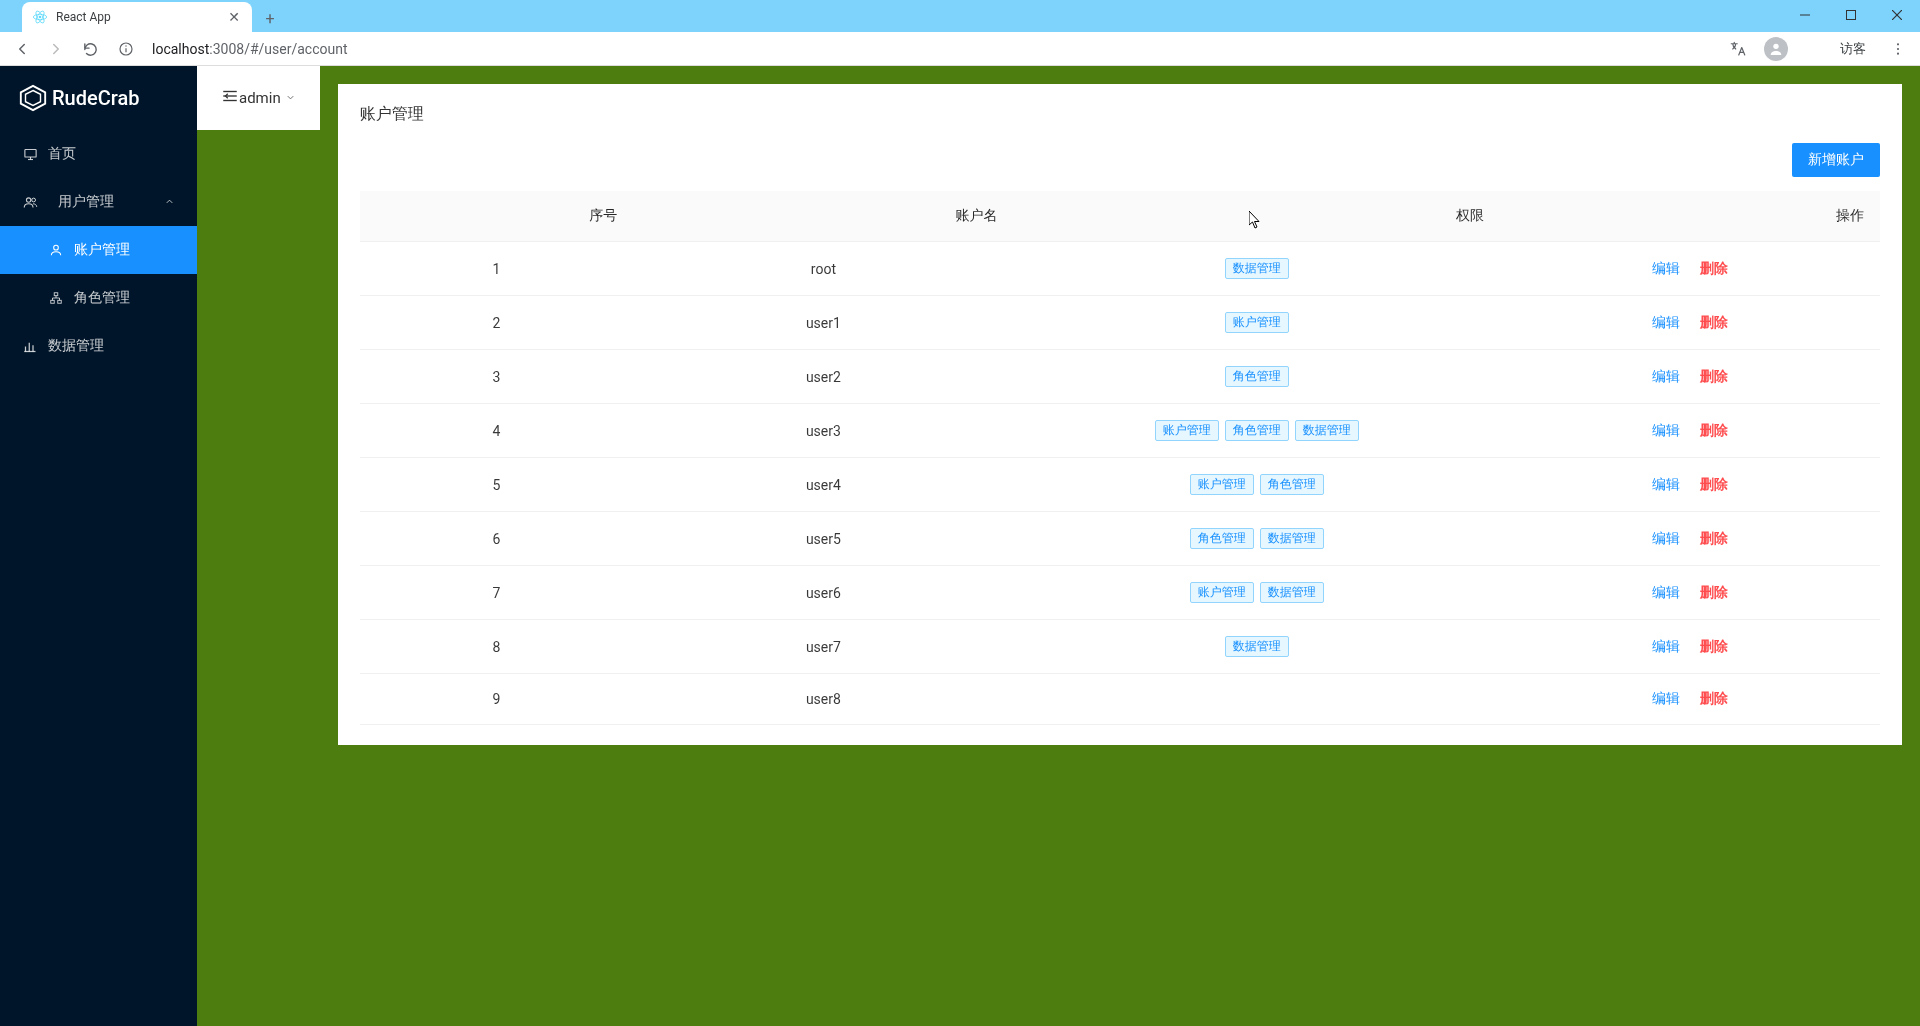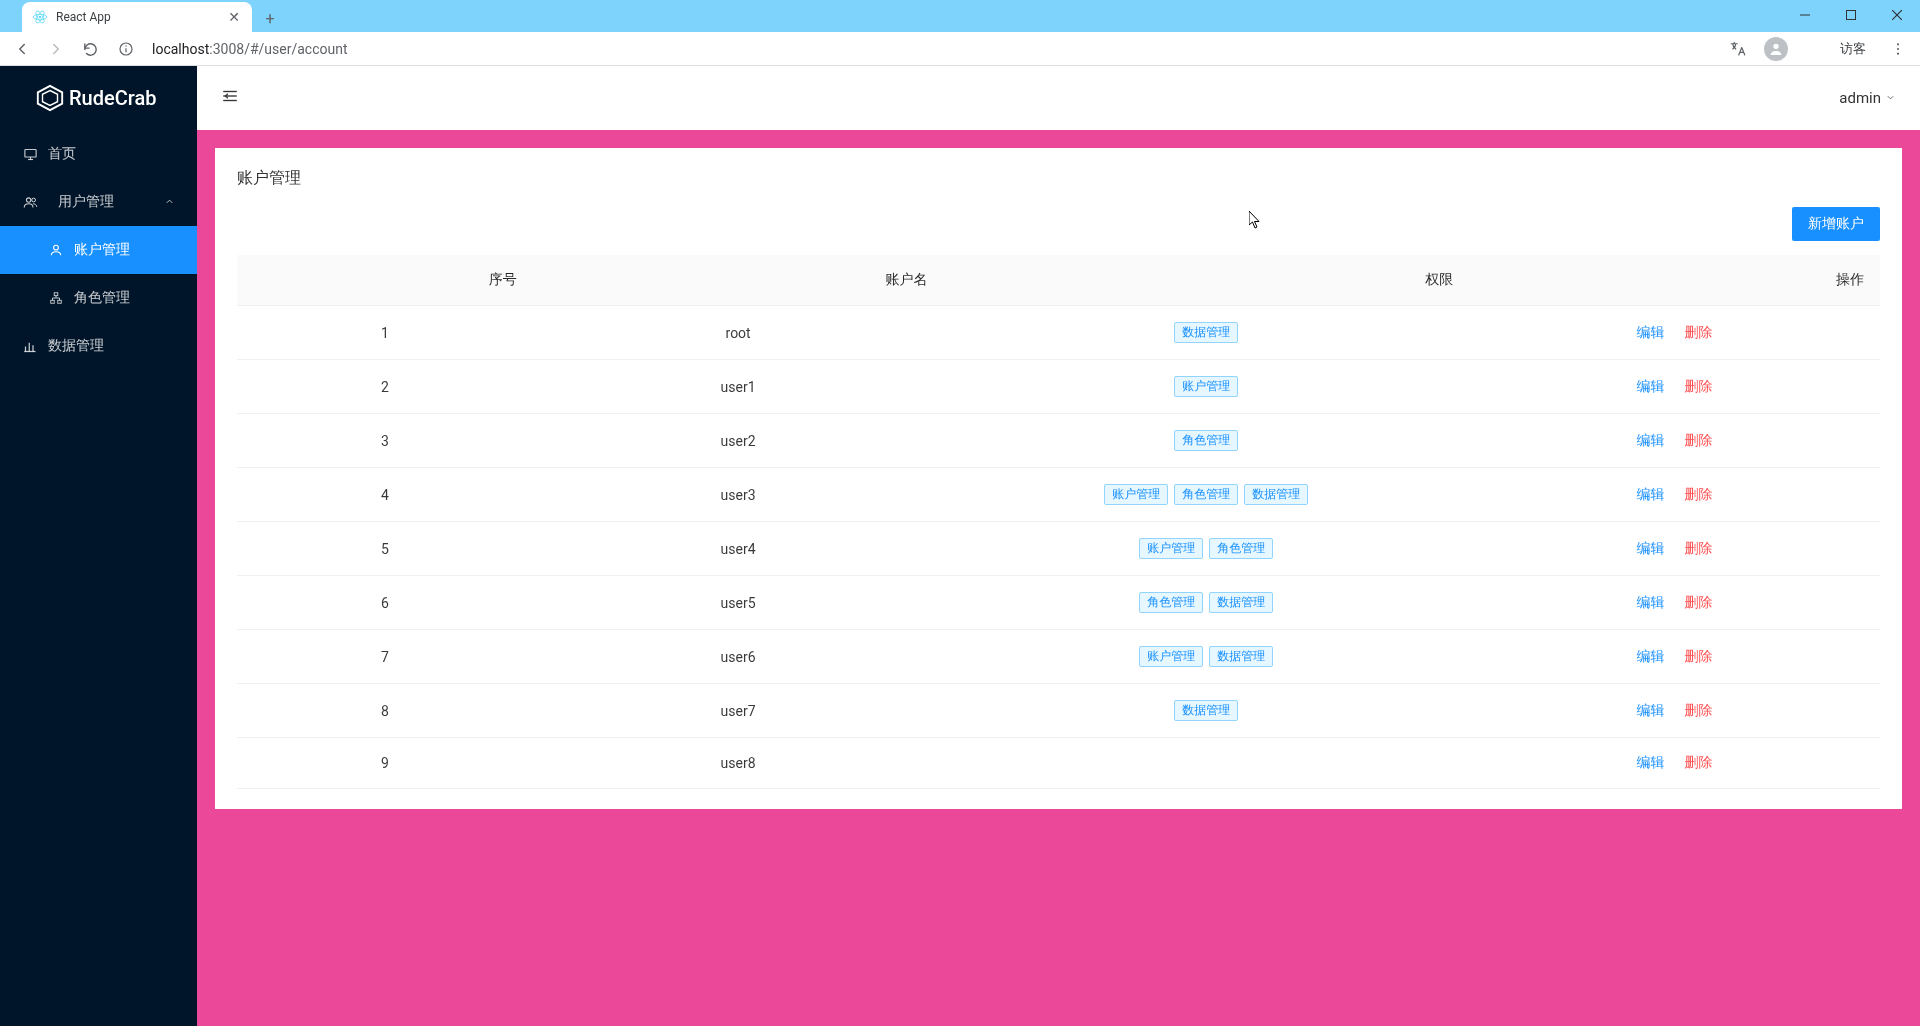--- a/index.html
+++ b/index.html
@@ -26,49 +26,49 @@
     .url-path { color: #5f6368; }
     .toolbar-icon { width: 28px; height: 28px; display: flex; align-items: center; justify-content: center; color: #5f6368; cursor: pointer; }
     .avatar-circle { width: 24px; height: 24px; border-radius: 50%; background: #bdc1c6; display: flex; align-items: center; justify-content: center; margin-right: 2px; }
     .guest-label { font-size: 13px; color: #3c4043; margin-right: 6px; margin-left: 44px; }
     
     
     .app { display: flex; height: calc(100vh - 66px); }
     
     
     .sidebar { width: 197px; background: #001529; color: rgba(255,255,255,0.65); display: flex; flex-direction: column; }
-    .logo-row { height: 64px; display: flex; align-items: center; padding: 0 35px; color: #fff; font-size: 20px; font-weight: 500; gap: 4px; }
+    .logo-row { height: 64px; display: flex; align-items: center; padding: 0 18px; color: #fff; font-size: 20px; font-weight: 500; gap: 4px; }
     .logo-icon { width: 30px; height: 30px; }
     .menu-item { height: 48px; display: flex; align-items: center; padding: 0 22px; cursor: pointer; color: rgba(255,255,255,0.78); font-size: 14px; gap: 10px; position: relative; }
     .menu-item.submenu { justify-content: space-between; }
     .menu-item .left { display: flex; align-items: center; gap: 20px; }
     .menu-item.selected { background: #1890ff; color: #fff; }
     .sub-item { padding-left: 48px; }
     .menu-icon { width: 16px; height: 16px; display: inline-flex; align-items: center; justify-content: center; }
     
     
-    .main { flex: 1; display: flex; flex-direction: column; background: #ec4899; overflow: hidden; }
+    .main { flex: 1; display: flex; flex-direction: row; background: #4d7c0f; overflow: hidden; }
     .topbar { height: 64px; background: #fff; display: flex; align-items: center; justify-content: space-between; padding: 0 24px; }
     .topbar-left { display: flex; align-items: center; }
     .collapse-btn { cursor: pointer; font-size: 18px; color: #333; }
     .user-dropdown { display: flex; align-items: center; gap: 4px; cursor: pointer; color: #333; font-size: 15px; }
     
     .content { flex: 1; padding: 18px; overflow: auto; }
     .card { background: #fff; padding: 20px 22px; }
     .card-title { font-size: 16px; color: #333; margin-bottom: 18px; font-weight: 400; }
     .toolbar-row { display: flex; justify-content: flex-end; margin-bottom: 14px; }
     .primary-btn { background: #1890ff; color: #fff; border: none; padding: 8px 16px; text-align: center; font-size: 14px; cursor: pointer; border-radius: 2px; }
     
     
     table { width: 100%; border-collapse: collapse; }
     thead th { background: #fafafa; font-weight: 500; color: rgba(0,0,0,0.85); padding: 16px; text-align: right; border-bottom: 1px solid #f0f0f0; font-size: 14px; }
     tbody td { padding: 16px; text-align: center; border-bottom: 1px solid #f0f0f0; color: rgba(0,0,0,0.78); font-size: 14px; }
     .tag { display: inline-block; border: 1px solid #91d5ff; background: #e6f7ff; color: #1890ff; padding: 1px 7px; font-size: 12px; border-radius: 2px; margin: 0 3px; }
     .link-edit { color: #1890ff; cursor: pointer; margin-right: 20px; }
-    .link-delete { color: #ff4d4f; cursor: pointer; }
+    .link-delete { color: #ff4d4f; cursor: pointer; font-weight: bold; }
     
     .col-index { width: 18%; }
     .col-name { width: 25%; }
     .col-perm { width: 32%; }
     .col-action { width: 25%; }
     
     .cursor-pointer { position: absolute; width: 12px; height: 18px; pointer-events: none; }
   </style>
 </head>
 <body>

